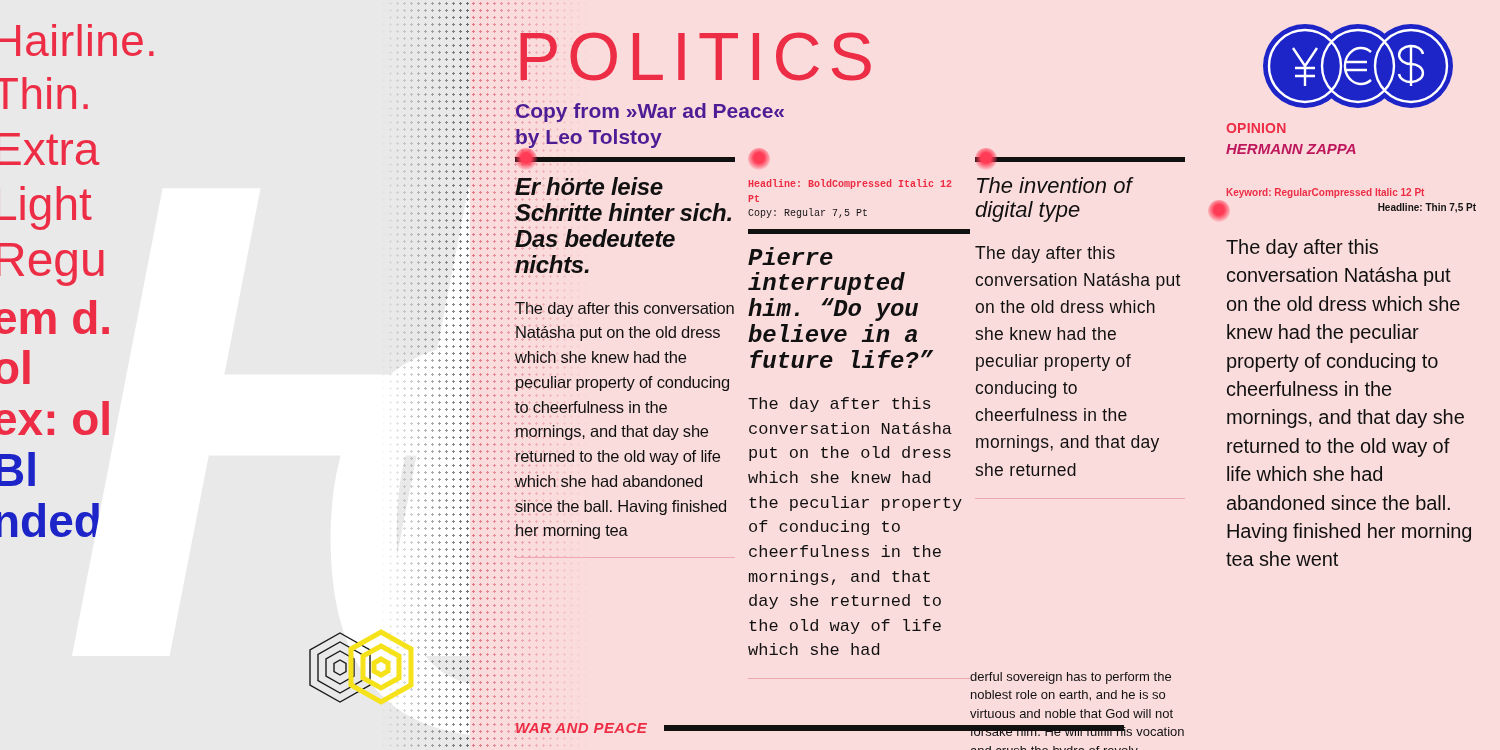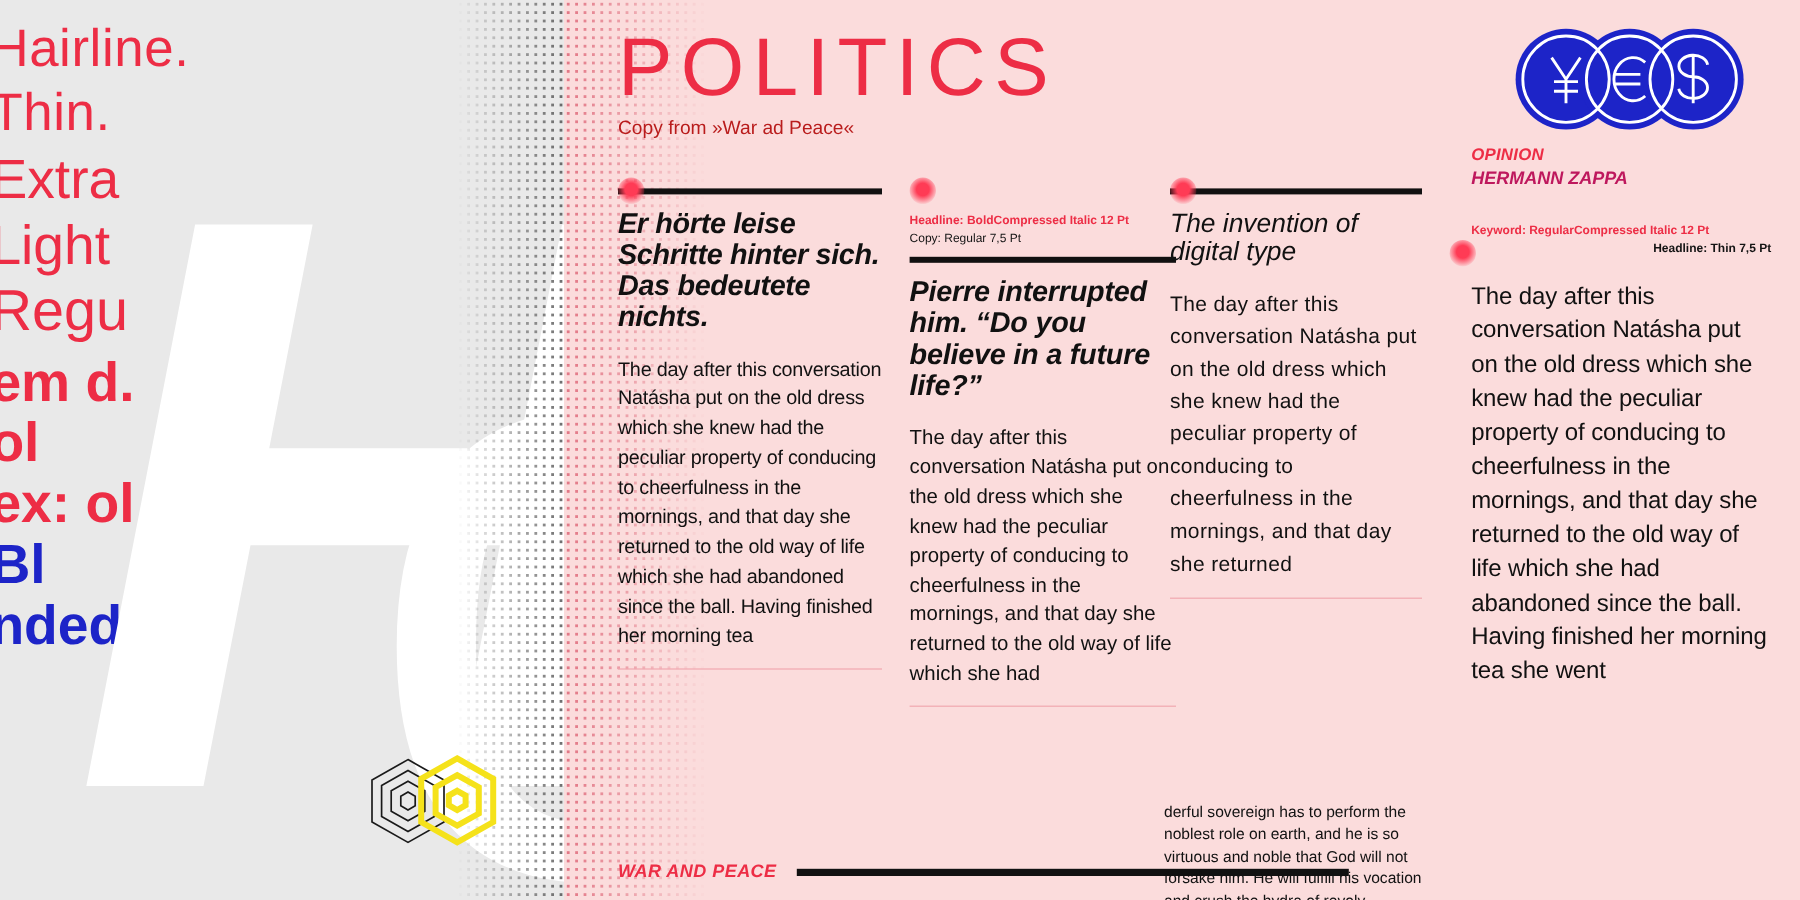--- a/index.html
+++ b/index.html
@@ -86,21 +86,21 @@
   }
 
   .masthead {
     position:absolute; left:45px; top:22px;
   }
   .masthead-title {
     font-size:68px; font-weight:300; color:#ed2d45;
     letter-spacing:7px; line-height:1; margin:0;
   }
   .masthead-sub {
-    margin-top:8px; font-size:16px; color:#b91c1c; line-height:1.25; font-weight:400;
+    margin-top:8px; font-size:21px; color:#4c1d95; line-height:1.25; font-weight:700;
   }
 
   
   .coins { position:absolute; right:60px; top:22px; }
 
   
   .reddot {
     width:22px; height:22px; border-radius:50%;
     background:radial-gradient(circle at 50% 45%, #ff3b55 0%, #ff3b55 32%, rgba(255,59,85,.35) 62%, rgba(255,59,85,0) 78%);
     position:absolute;
@@ -123,21 +123,21 @@
   .c2 .col-head { font-size:24px; font-weight:700; font-style:italic; letter-spacing:-.2px;}
   .c3 .col-head { font-size:22px; font-weight:400; font-style:italic; }
 
   .col-body { color:#111; margin-top:18px; }
   .c1 .col-body { font-size:16.5px; line-height:1.5; letter-spacing:-.2px;}
   .c2 .col-body { font-size:17px; line-height:1.45; }
   .c3 .col-body { font-size:17.5px; line-height:1.55; letter-spacing:.3px;}
 
   
   .opinion { position:absolute; right:40px; top:120px; width:250px; }
-  .op-kicker { font-size:14px; font-weight:700; font-style:italic; color:#ed2d45; letter-spacing:.2px;}
+  .op-kicker { font-size:14px; font-weight:700; color:#ed2d45; letter-spacing:.2px;}
   .op-author { font-size:15px; font-style:italic; font-weight:700; color:#be185d; margin-top:4px;}
   .op-quote { font-size:27px; font-weight:300; color:#111; line-height:1.18; margin-top:10px; letter-spacing:-.3px;}
   .op-spec { font-size:10px; color:#ed2d45; font-weight:700; line-height:1.45; margin-top:29px; }
   .op-spec .sp2 { color:#141414; font-weight:700;text-align:right; }
   .op-body { font-size:20px; font-weight:300; color:#111; line-height:1.42; margin-top:18px; letter-spacing:-.1px;}
 
   
   .bottom { position:absolute; left:45px; top:670px; width:700px;margin-top:48px; }
   .bottom-kicker { font-size:15px; font-weight:700; font-style:italic; color:#ed2d45; letter-spacing:.4px; display:inline-block; vertical-align:middle;}
   .bottom-rule { display:inline-block; vertical-align:middle; width:460px; height:6px; background:#111; margin-left:12px; }
@@ -188,20 +188,21 @@
   </div>
 </div>
 
 <div class="right-panel">
   <div class="rp-halftone"></div>
 
   <div class="masthead">
     <div class="masthead-title">POLITICS</div>
     <div class="masthead-sub">
       <div>Copy from »War ad Peace«</div>
+      <div>by Leo Tolstoy</div>
     </div>
   </div>
 
   <div class="coins">
     <svg width="195" height="88" viewBox="0 0 195 88">
       <circle cx="44" cy="44" r="42" fill="#1d24c8"></circle>
       <circle cx="97" cy="44" r="42" fill="#1d24c8"></circle>
       <circle cx="150" cy="44" r="42" fill="#1d24c8"></circle>
       <g fill="none" stroke="#ffffff" stroke-width="2.4">
         <circle cx="44" cy="44" r="36"></circle>
@@ -218,21 +219,21 @@
   </div>
 
   <div class="col c1" style="left:45px; width:220px;">
     <div class="reddot" style="left:0px; top:-2px;"></div>
     <div class="rule-thick"></div>
     <div class="col-head">Er hörte leise Schritte hinter sich. Das bedeutete nichts.</div>
     <div class="col-body">The day after this conversation Natásha put on the old dress which she knew had the peculiar property of conducing to cheerfulness in the mornings, and that day she returned to the old way of life which she had abandoned since the ball. Having finished her morning tea</div>
     <div class="rule-thin"></div>
   </div>
 
-  <div class="col c2" style="left:288px; width:222px;">
+  <div class="col c2" style="left:278px; width:222px;font-family:Liberation Mono, monospace;">
     <div class="reddot" style="left:0px; top:-2px;"></div>
     <div class="col-spec">
       <div>Headline: BoldCompressed Italic 12 Pt</div>
       <div class="sp2">Copy: Regular 7,5 Pt</div>
     </div>
     <div class="rule-thick"></div>
     <div class="col-head">Pierre interrupted him. “Do you believe in a future life?”</div>
     <div class="col-body">The day after this conversation Natásha put on the old dress which she knew had the peculiar property of conducing to cheerfulness in the mornings, and that day she returned to the old way of life which she had</div>
     <div class="rule-thin"></div>
   </div>

